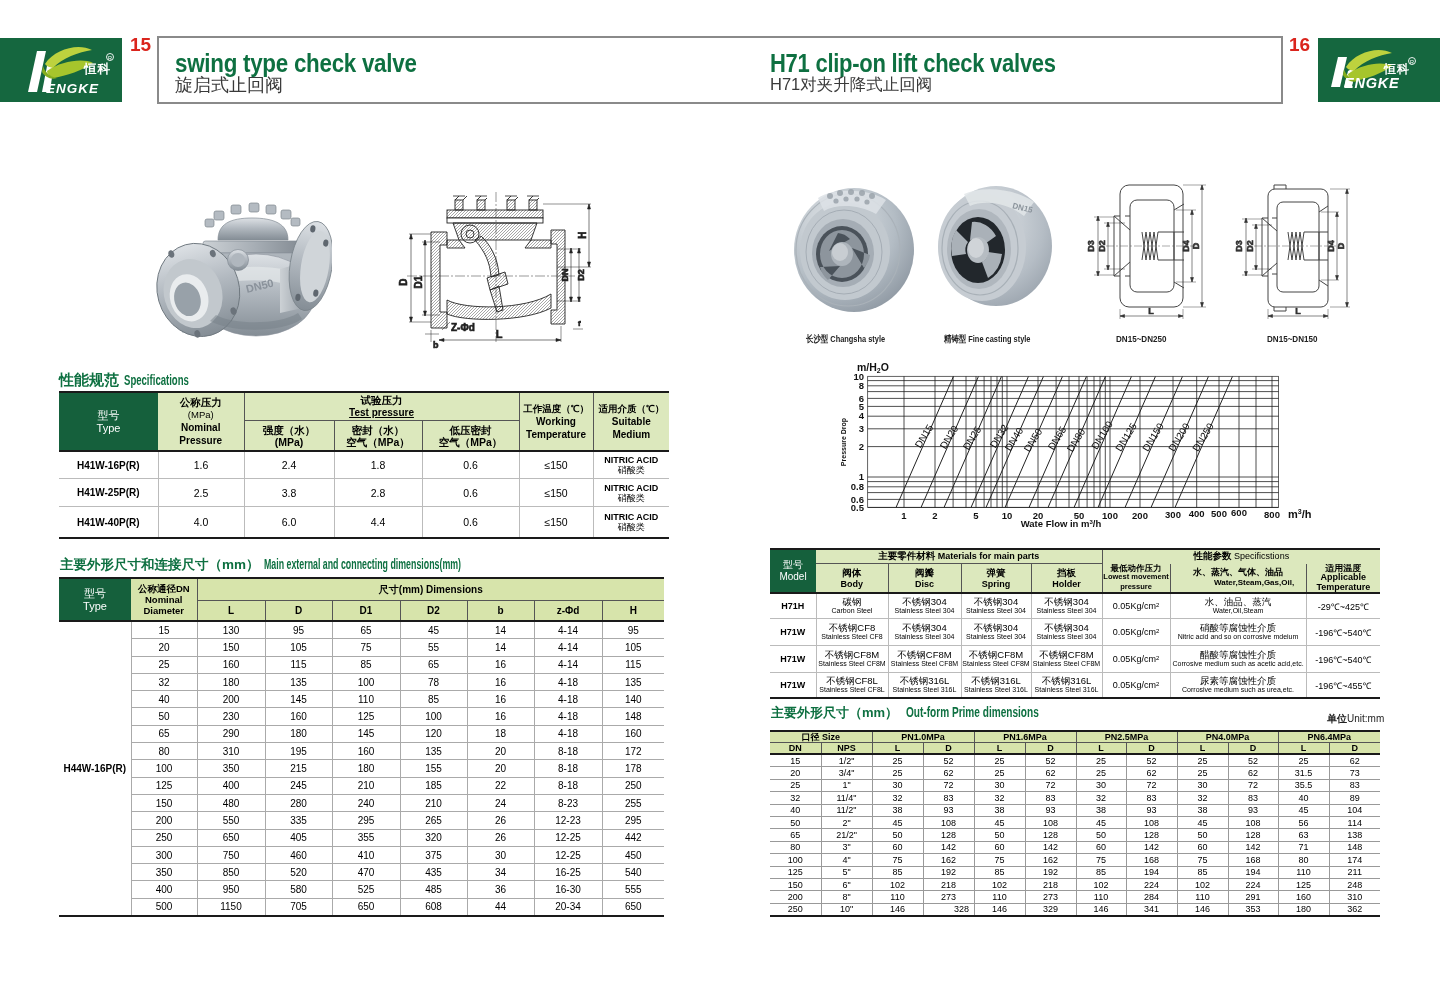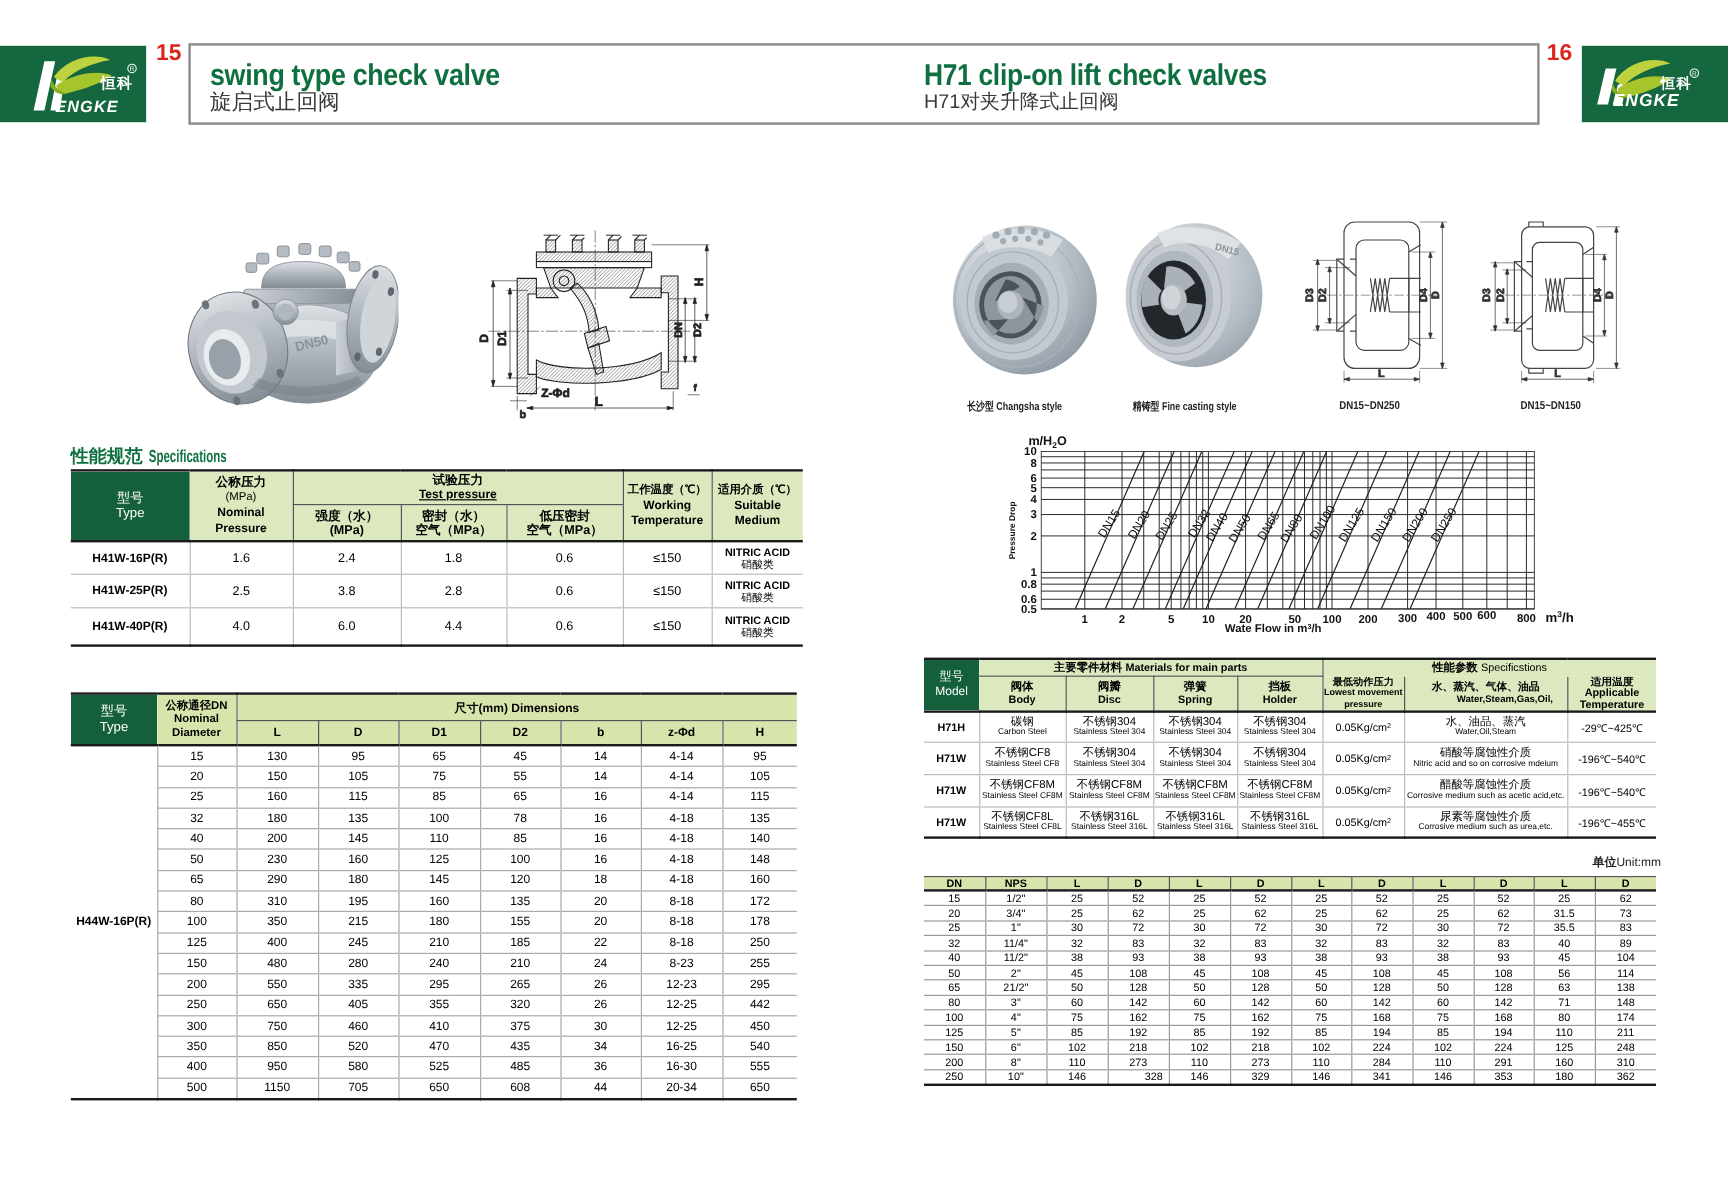--- a/index.html
+++ b/index.html
@@ -256,20 +256,21 @@
             <td style="border-right:1px solid #bbb;">6.0</td>
             <td style="border-right:1px solid #bbb;">4.4</td>
             <td style="border-right:1px solid #bbb;">0.6</td>
             <td style="border-right:1px solid #bbb;">≤150</td>
             <td style="font-size:9px;line-height:10px;"><b>NITRIC ACID</b><br>硝酸类</td>
       </tr>
     </tbody>
       </table>
   </div>
 
+  <div class="abs grn" style="left:60px;top:556px;font-size:13.5px;font-weight:bold;white-space:nowrap;">主要外形尺寸和连接尺寸（mm）<span style="display:inline-block;transform:scaleX(0.63);transform-origin:left;font-size:14px;margin-left:4px;">Main external and connecting dimensions(mm)</span></div>
 
   <div class="abs" style="left:59px;top:577px;">
     <table id="bigL" style="width:605px;font-size:10px;">
       <colgroup>
           <col style="width:72px">
           <col style="width:66px">
           <col style="width:68px">
           <col style="width:67px">
           <col style="width:68px">
           <col style="width:67px">
@@ -784,39 +785,48 @@
         <td style="border-right:1px solid #bbb;">
               <span class="cc">尿素等腐蚀性介质</span>
               <span class="ec">Corrosive medium such as urea,etc.</span>
             </td>
         <td style="font-size:9px;">-196℃~455℃</td>
       </tr>
     </tbody>
       </table>
   </div>
 
+  <div class="abs grn" style="left:771px;top:704px;font-size:13px;font-weight:bold;white-space:nowrap;">主要外形尺寸（mm）<span style="display:inline-block;transform:scaleX(0.72);transform-origin:left;font-size:14px;margin-left:8px;">Out-form Prime dimensions</span></div>
   <div class="abs" style="left:1327px;top:712px;font-size:10px;color:#222;"><b>单位</b>Unit:mm</div>
 
   <div class="abs" style="left:770px;top:730px;">
     <table id="botR" style="width:610px;font-size:9px;">
       <colgroup>
           <col style="width:51px">
           <col style="width:51px">
           <col style="width:51px">
           <col style="width:51px">
           <col style="width:51px">
           <col style="width:51px">
           <col style="width:50px">
           <col style="width:51px">
           <col style="width:51px">
           <col style="width:50px">
           <col style="width:51px">
           <col style="width:51px">
         </colgroup>
       <tbody>
+          <tr class="thb">
+        <td class="lg2" colspan="2" style="height:10px;line-height:10px;border-right:1px solid #555;"><b>口径 Size</b></td>
+        <td class="lg2" colspan="2" style="border-right:1px solid #555;"><b>PN1.0MPa</b></td>
+        <td class="lg2" colspan="2" style="border-right:1px solid #555;"><b>PN1.6MPa</b></td>
+        <td class="lg2" colspan="2" style="border-right:1px solid #555;"><b>PN2.5MPa</b></td>
+        <td class="lg2" colspan="2" style="border-right:1px solid #555;"><b>PN4.0MPa</b></td>
+        <td class="lg2" colspan="2"><b>PN6.4MPa</b></td>
+      </tr>
       <tr>
         <td class="lg2" style="height:10px;line-height:10px;border-top:1px solid #555;border-right:1px solid #555;"><b>DN</b></td>
         <td class="lg2" style="border-top:1px solid #555;border-right:1px solid #555;"><b>NPS</b></td>
         <td class="lg2" style="border-top:1px solid #555;border-right:1px solid #555;"><b>L</b></td>
         <td class="lg2" style="border-top:1px solid #555;border-right:1px solid #555;"><b>D</b></td>
         <td class="lg2" style="border-top:1px solid #555;border-right:1px solid #555;"><b>L</b></td>
         <td class="lg2" style="border-top:1px solid #555;border-right:1px solid #555;"><b>D</b></td>
         <td class="lg2" style="border-top:1px solid #555;border-right:1px solid #555;"><b>L</b></td>
         <td class="lg2" style="border-top:1px solid #555;border-right:1px solid #555;"><b>D</b></td>
         <td class="lg2" style="border-top:1px solid #555;border-right:1px solid #555;"><b>L</b></td>

